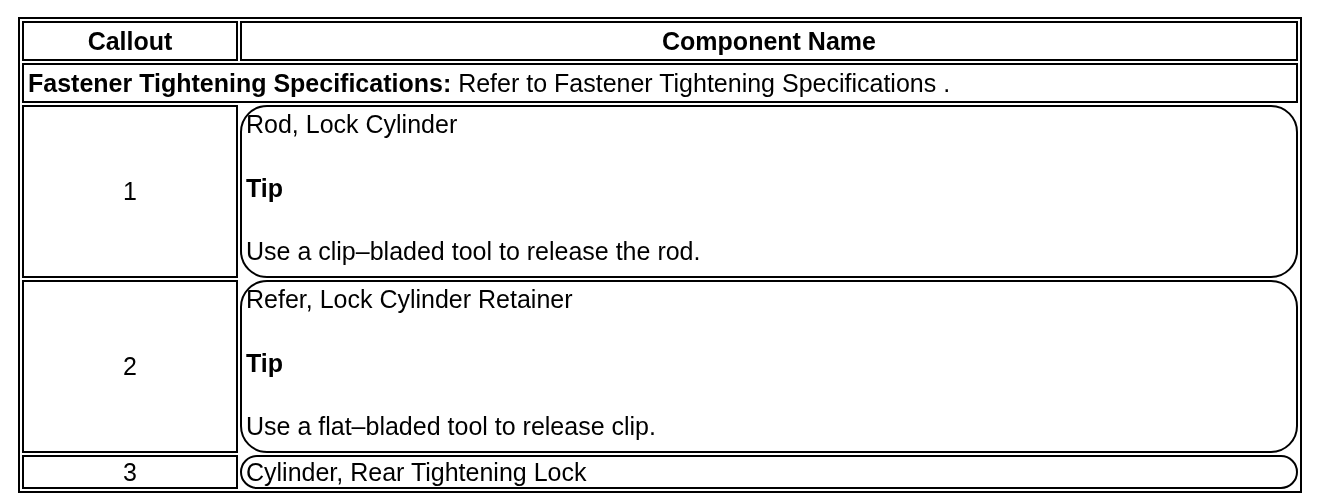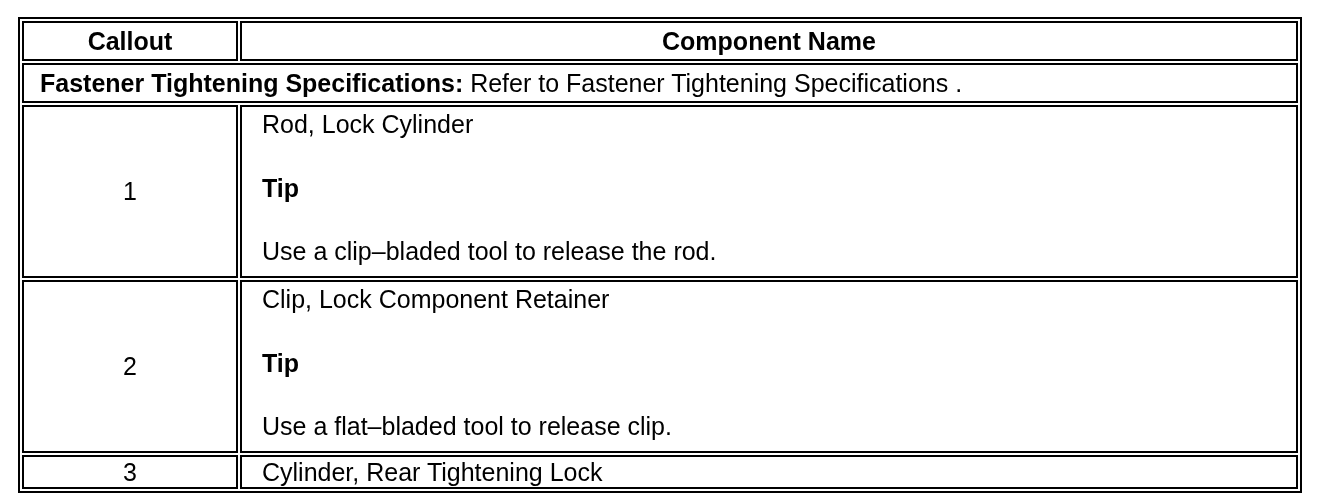--- a/index.html
+++ b/index.html
@@ -33,33 +33,34 @@
   th{
     font-weight:bold;
     text-align:center;
     vertical-align:middle;
     height:40px;
     padding:0 8px;
   }
   .col-callout{width:216px;}
   td.note-cell{
     height:40px;
-    padding:0 16px;
+    padding:0 4px;
     vertical-align:middle;
     white-space:nowrap;
   }
   .bold{font-weight:bold;}
   td.callout-cell{
     text-align:center;
     vertical-align:middle;
     padding:0;
   }
   td.component-cell{
     vertical-align:top;
-    padding:0 20px;
+    padding:0 4px;
+    border-radius:27px;
   }
   tr.detail-row td{height:173px;}
   .stack{
     display:flex;
     flex-direction:column;
     justify-content:space-between;
     height:165px;
     padding:3px 0 6px 0;
   }
   tr.simple-row td{height:34px;}
@@ -93,21 +94,21 @@
             <div class="bold">Tip</div>
             <div>Use a clip–bladed tool to release the rod.</div>
           </div>
         </td>
       </tr>
 
       <tr class="detail-row">
         <td class="callout-cell">2</td>
         <td class="component-cell">
           <div class="stack">
-            <div>Clip, Lock Component Retainer</div>
+            <div>Refer, Lock Cylinder Retainer</div>
             <div class="bold">Tip</div>
             <div>Use a flat–bladed tool to release clip.</div>
           </div>
         </td>
       </tr>
 
       <tr class="simple-row">
         <td class="callout-cell">3</td>
         <td class="component-cell single">Cylinder, Rear Tightening Lock</td>
       </tr>

